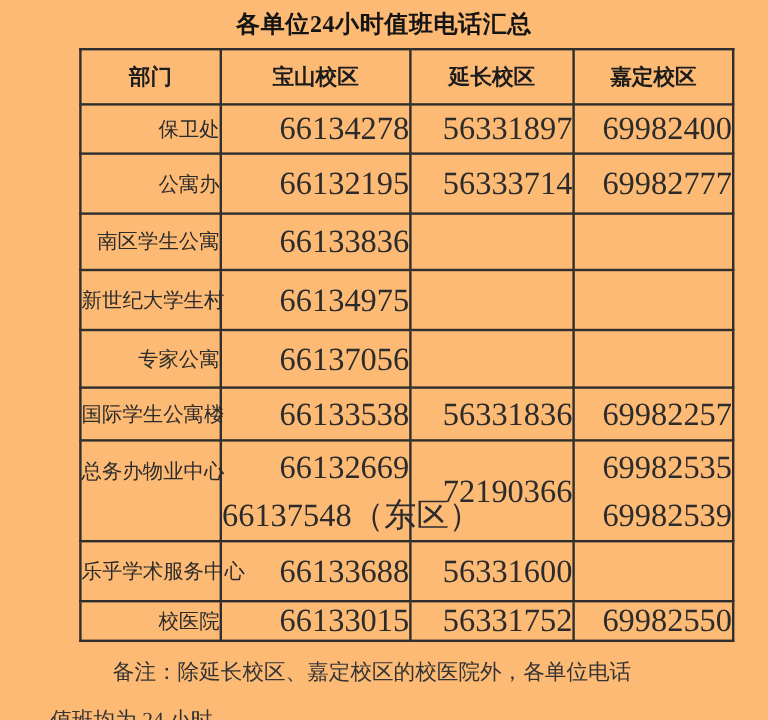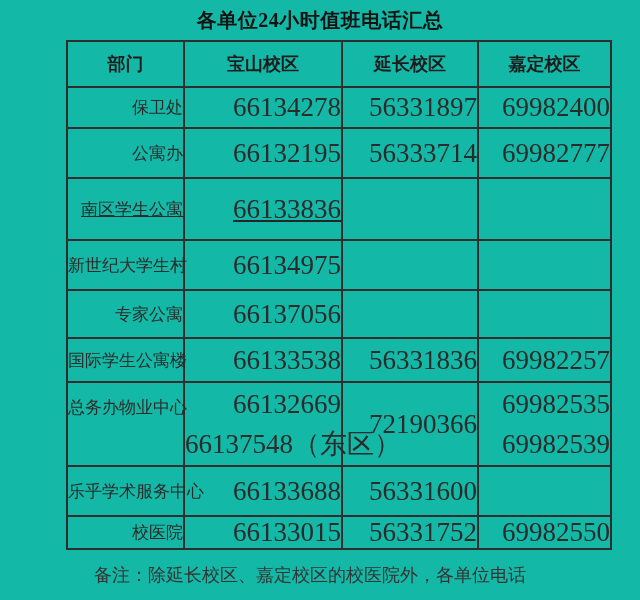--- a/index.html
+++ b/index.html
@@ -4,21 +4,21 @@
 <style>
   html, body {
     margin: 0;
     padding: 0;
     background: #ffffff;
   }
   .page {
     position: relative;
     width: 640px;
     height: 600px;
-    background: #14b8a6;
+    background: #fdba74;
     font-family: "Liberation Serif", "DejaVu Serif", serif;
     color: #262626;
     overflow: hidden;
   }
   .title {
     margin-top: 7px;
     text-align: center;
     font-size: 20px;
     font-weight: bold;
     color: #141414;
@@ -51,21 +51,21 @@
     font-size: 17px;
     color: #2b2b2b;
   }
   td.phone-cell {
     font-size: 27px;
     color: #2b2b2b;
   }
   thead tr { height: 46px; }
   tbody tr { height: 50px; }
   tbody tr:nth-child(1) { height: 41px; }
-  tbody tr:nth-child(3) { height: 62px; text-decoration: underline; }
+  tbody tr:nth-child(3) { height: 47px; }
   tbody tr:nth-child(5) { height: 48px; }
   tbody tr:nth-child(6) { height: 44px; }
   tbody tr:nth-child(7) { height: 84px; }
   tbody tr:nth-child(9) { height: 30px; }
   
   tbody tr.multi td.dept-cell {
     vertical-align: top;
     padding-top: 13px;
   }
   tbody tr.multi .line { line-height: 40px; }

